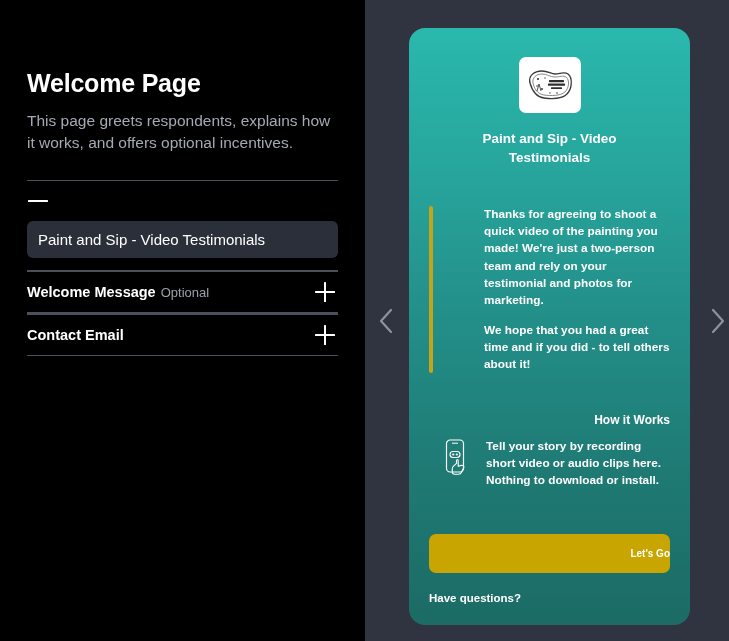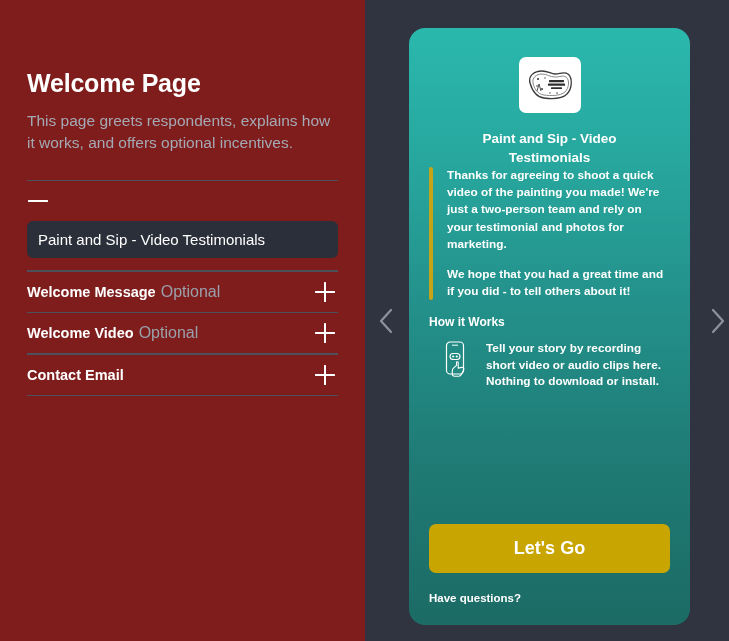--- a/index.html
+++ b/index.html
@@ -18,21 +18,21 @@
     position: relative;
     width: 729px;
     height: 641px;
     display: flex;
   }
 
   
   .editor-panel {
     width: 365px;
     height: 641px;
-    background: #7f1d1d;
+    background: #000000;
     box-sizing: border-box;
     padding: 0 27px;
     position: relative;
     flex: none;
   }
   .page-title {
     color: #ffffff;
     font-size: 25px;
     font-weight: bold;
     letter-spacing: -0.2px;
@@ -63,21 +63,21 @@
     cursor: pointer;
   }
   .section-label {
     color: #ffffff;
     font-size: 14.5px;
     font-weight: bold;
     white-space: nowrap;
   }
   .section-optional {
     color: #9aa0aa;
-    font-size: 16px;
+    font-size: 13px;
     font-weight: normal;
     margin-left: 5px;
   }
   .toggle-icon {
     width: 22px;
     height: 22px;
     position: relative;
     flex: none;
     margin-right: 2px;
   }
@@ -185,22 +185,24 @@
     color: #ffffff;
     font-size: 13.5px;
     font-weight: bold;
     text-align: center;
     line-height: 1.38;
     margin-top: 17px;
     max-width: 190px;
   }
 
   .message-block {
+    margin-top: 39px;
     display: flex;
     align-items: stretch;
+    gap: 37px;
   }
   .accent-bar {
     width: 4px;
     background: #c6a417;
     border-radius: 2px;
     flex: none;
   }
   .message-text {
     color: #ffffff;
     font-size: 11.8px;
@@ -208,22 +210,22 @@
     line-height: 1.45;
     margin-left: 14px;
   }
   .message-text p { margin: 0; }
   .message-text p + p { margin-top: 13px; }
 
   .how-heading {
     color: #ffffff;
     font-size: 12px;
     font-weight: bold;
-    text-align: left;
-    margin-top: 15px;
+    text-align: right;
+    margin-top: 40px;
   }
   .how-row {
     display: flex;
     align-items: flex-start;
     margin-top: 11px;
     padding-left: 14px;
   }
   .how-icon { flex: none; width: 30px; height: 40px; }
   .how-icon svg { display: block; }
   .how-text {
@@ -240,25 +242,25 @@
   }
   .cta-button {
     display: block;
     width: 100%;
     box-sizing: border-box;
     background: #c8a500;
     border: none;
     border-radius: 7px;
     color: #ffffff;
     font-family: "Liberation Sans", sans-serif;
-    font-size: 18px;
+    font-size: 10px;
     font-weight: bold;
     padding: 14px 0;
     cursor: pointer;
-    text-align: center;
+    text-align: right;
   }
   .cta-sub {
     display: block;
     color: #ffffff;
     font-size: 11.5px;
     font-weight: bold;
     text-align: left;
     margin-top: 19px;
     cursor: pointer;
     text-decoration: none;
@@ -294,29 +296,20 @@
       <span class="section-label">
         <span>Welcome Message</span><span class="section-optional">Optional</span>
       </span>
       <span class="toggle-icon">
         <span class="bar-h"></span>
           <span class="bar-v"></span>
       </span>
     </div>
     <div class="divider"></div>
 
-    <div class="section-row">
-      <span class="section-label">
-        <span>Welcome Video</span><span class="section-optional">Optional</span>
-      </span>
-      <span class="toggle-icon">
-        <span class="bar-h"></span>
-          <span class="bar-v"></span>
-      </span>
-    </div>
     <div class="divider"></div>
 
     <div class="divider"></div>
 
     <div class="section-row">
       <span class="section-label">Contact Email</span>
       <span class="toggle-icon">
         <span class="bar-h"></span>
           <span class="bar-v"></span>
       </span>

